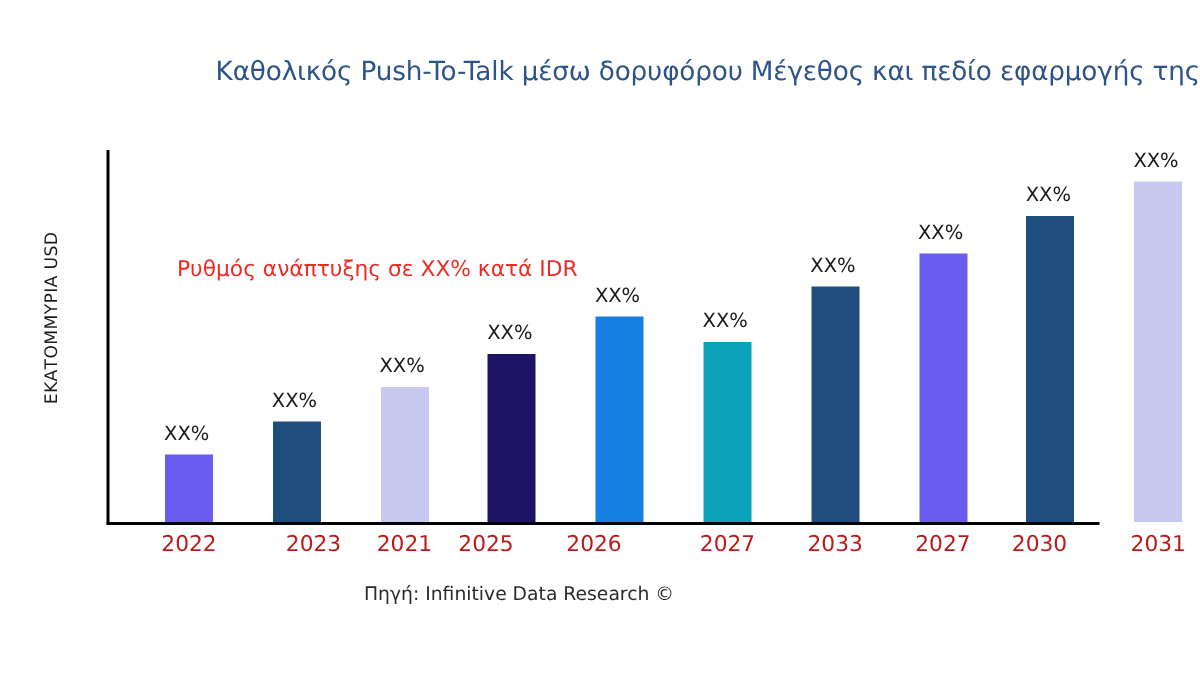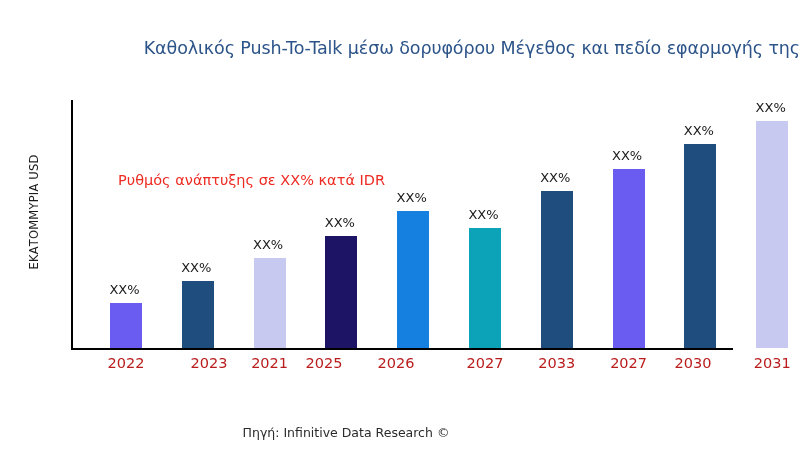--- a/index.html
+++ b/index.html
@@ -103,21 +103,20 @@
     color:#b91c1c;
   }
 
   
   .source{
     position:absolute;
     left:0;top:388px;width:692px;
     text-align:center;
     font-size:12.5px;
     color:#2b2b2b;
-    margin-top:37px;
   }
 </style>
 </head>
 <body>
 
 <div id="chart-root">
 
   <div class="chart-title">Καθολικός Push-To-Talk μέσω δορυφόρου Μέγεθος και πεδίο εφαρμογής της</div>
 
   <div class="ylabel">ΕΚΑΤΟΜΜΥΡΙΑ USD</div>

